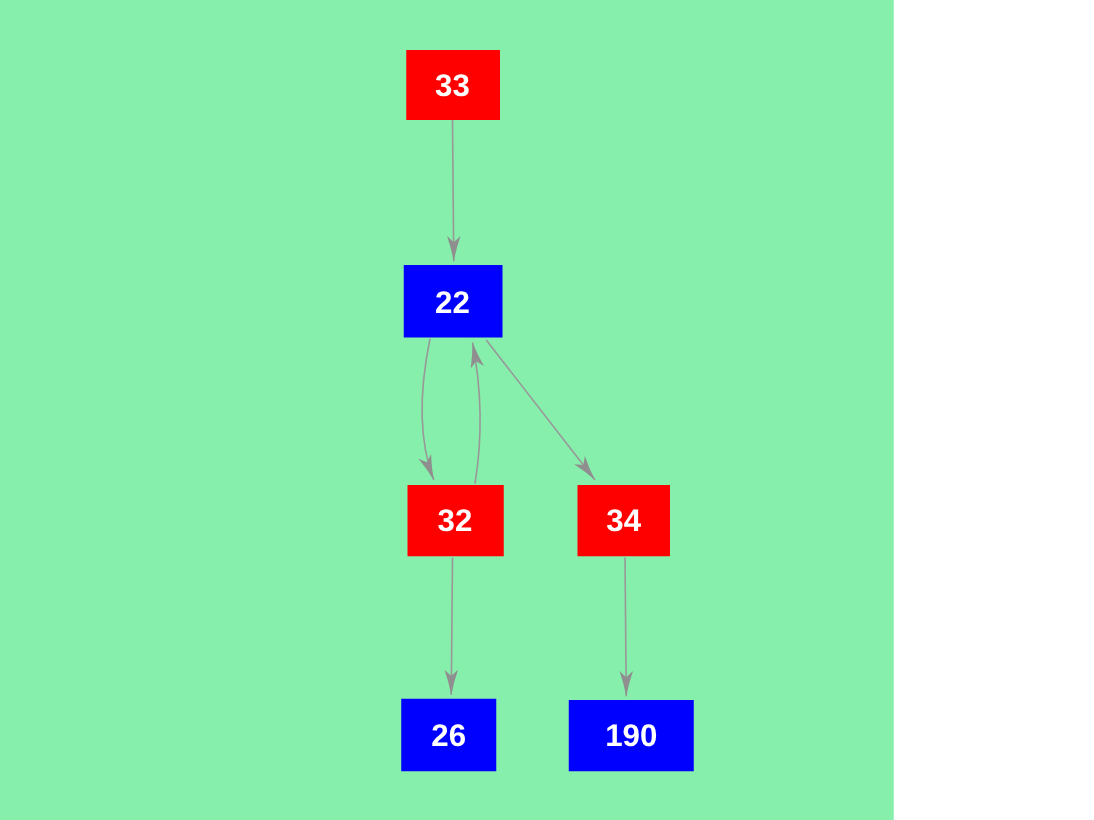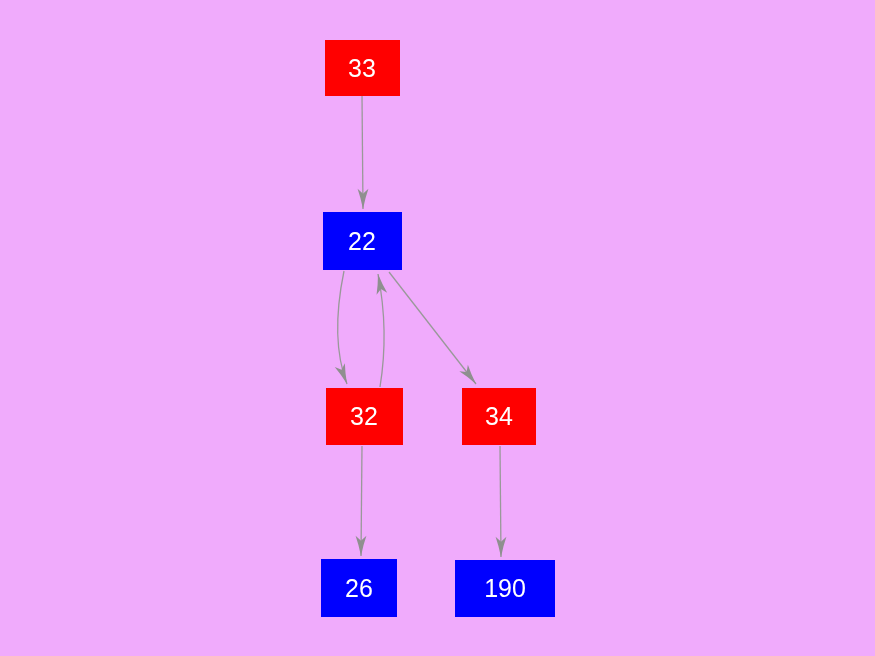--- a/index.html
+++ b/index.html
@@ -3,24 +3,25 @@
 <meta charset="utf-8">
 <style>
   html, body {
     margin: 0;
     padding: 0;
     background: #ffffff;
     font-family: "Liberation Sans", sans-serif;
   }
   .canvas {
     position: relative;
-    width: 875px;
+    width: 715px;
     height: 656px;
-    background: #f0abfc;
+    background: #86efac;
     overflow: hidden;
+    font-weight: bold;
   }
   .edge {
     fill: none;
     stroke-width: 1.3px;
   }
   .node-label {
     fill: #ffffff;
     font-family: "Liberation Sans", sans-serif;
     font-size: 25px;
     text-anchor: middle;

